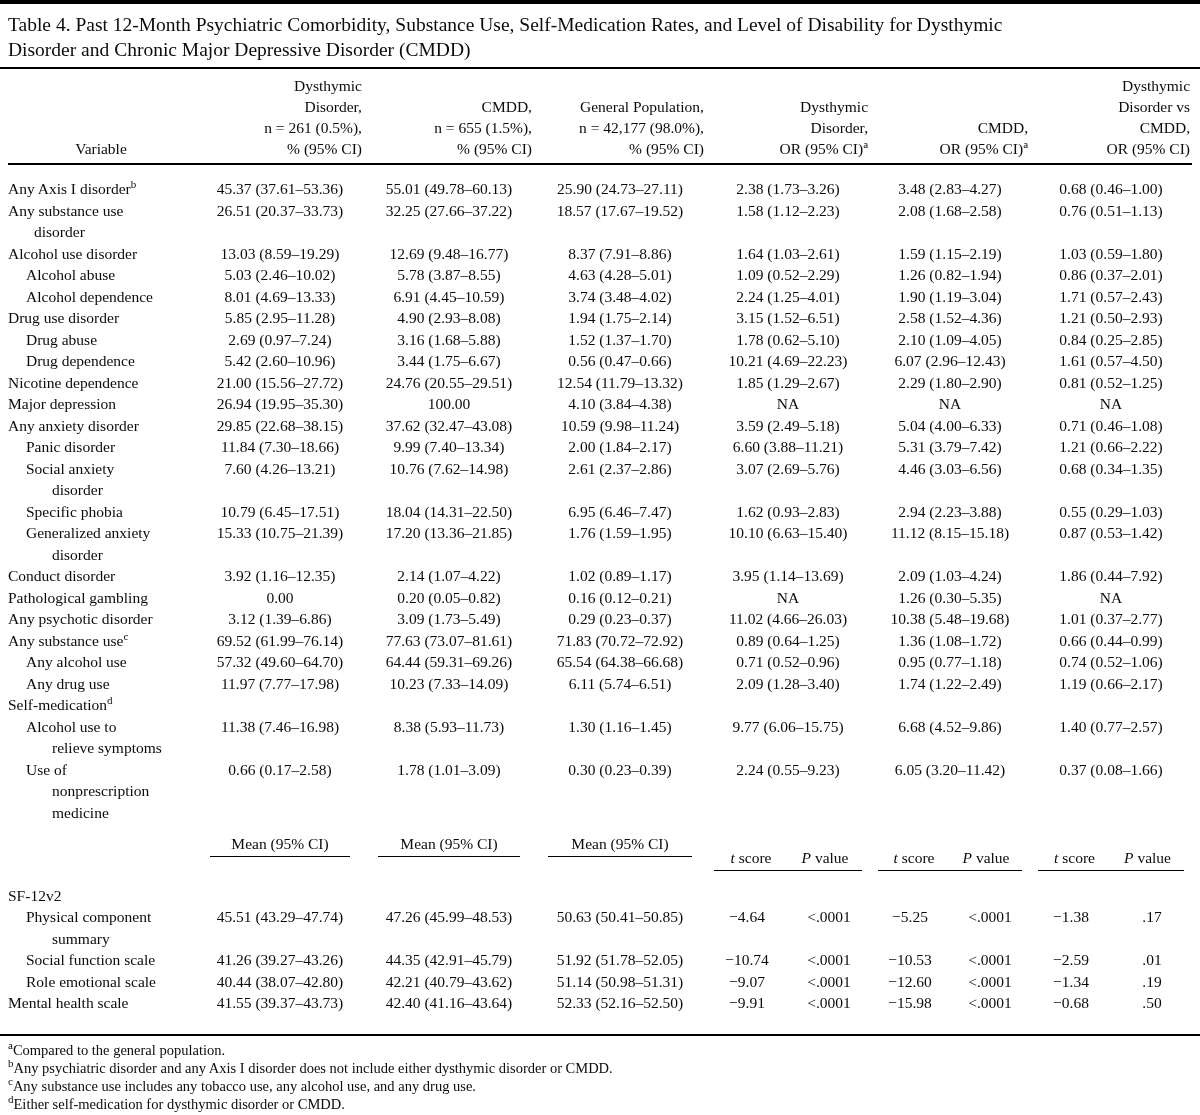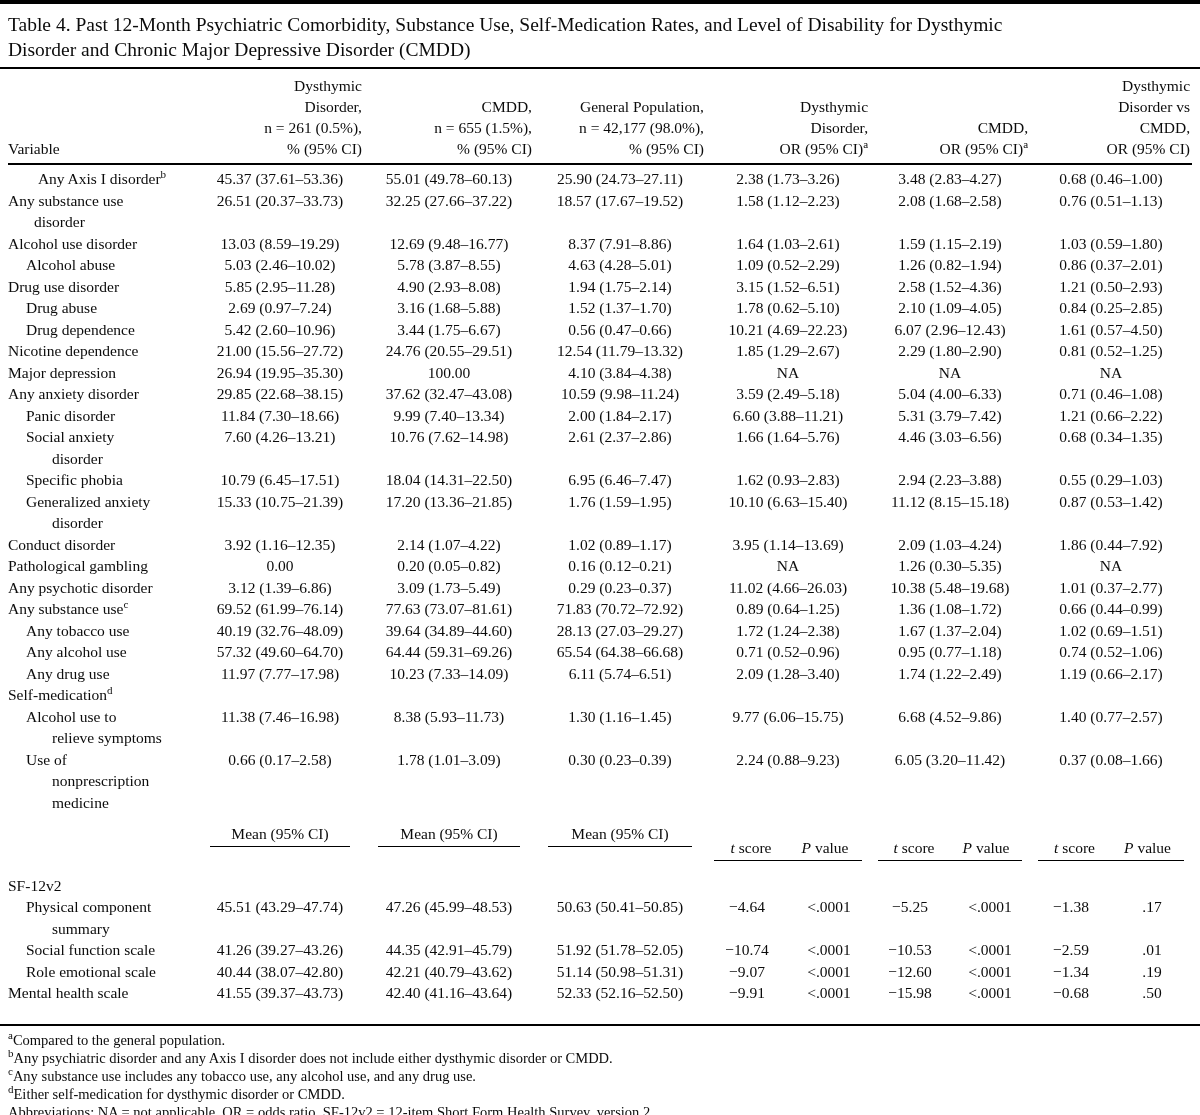--- a/index.html
+++ b/index.html
@@ -27,23 +27,23 @@
     font-size: 15.5px;
   }
   thead th {
     font-weight: normal;
     vertical-align: bottom;
     text-align: right;
     line-height: 21px;
     padding: 5px 2px 4px 2px;
     border-bottom: 2px solid #000;
   }
-  thead th.varhead { text-align: left; padding-left: 0; }
+  thead th.varhead { text-align: center; padding-left: 0; }
   td { vertical-align: top; line-height: 21.5px; padding: 0; }
-  tbody#tbody1 tr:first-child td { padding-top: 3px; text-align: center; }
+  tbody#tbody1 tr:first-child td { padding-top: 13px; }
   td.lbl { text-align: left; }
   .lvl0 { padding-left: 26px; text-indent: -26px; }
   .lvl1 { padding-left: 44px; text-indent: -26px; margin-top: 44px; }
   td.val { text-align: center; }
   sup { font-size: 11px; line-height: 0; }
   tr.subhead td { padding-top: 10px; }
   .rule-under {
     border-bottom: 1.5px solid #000;
     padding-bottom: 1px;
     text-align: center;
@@ -121,20 +121,29 @@
           <tr class="row">
             <td class="lbl lvl1">Alcohol abuse</td>
             <td class="val">5.03 (2.46–10.02)</td>
             <td class="val">5.78 (3.87–8.55)</td>
             <td class="val">4.63 (4.28–5.01)</td>
             <td class="val" colspan="2">1.09 (0.52–2.29)</td>
             <td class="val" colspan="2">1.26 (0.82–1.94)</td>
             <td class="val" colspan="2">0.86 (0.37–2.01)</td>
           </tr>
           <tr class="row">
+            <td class="lbl lvl1">Alcohol dependence</td>
+            <td class="val">8.01 (4.69–13.33)</td>
+            <td class="val">6.91 (4.45–10.59)</td>
+            <td class="val">3.74 (3.48–4.02)</td>
+            <td class="val" colspan="2">2.24 (1.25–4.01)</td>
+            <td class="val" colspan="2">1.90 (1.19–3.04)</td>
+            <td class="val" colspan="2">1.71 (0.57–2.43)</td>
+          </tr>
+          <tr class="row">
             <td class="lbl lvl0">Drug use disorder</td>
             <td class="val">5.85 (2.95–11.28)</td>
             <td class="val">4.90 (2.93–8.08)</td>
             <td class="val">1.94 (1.75–2.14)</td>
             <td class="val" colspan="2">3.15 (1.52–6.51)</td>
             <td class="val" colspan="2">2.58 (1.52–4.36)</td>
             <td class="val" colspan="2">1.21 (0.50–2.93)</td>
           </tr>
           <tr class="row">
             <td class="lbl lvl1">Drug abuse</td>
@@ -188,21 +197,21 @@
             <td class="val">2.00 (1.84–2.17)</td>
             <td class="val" colspan="2">6.60 (3.88–11.21)</td>
             <td class="val" colspan="2">5.31 (3.79–7.42)</td>
             <td class="val" colspan="2">1.21 (0.66–2.22)</td>
           </tr>
           <tr class="row">
             <td class="lbl lvl1">Social anxiety<br>disorder</td>
             <td class="val">7.60 (4.26–13.21)</td>
             <td class="val">10.76 (7.62–14.98)</td>
             <td class="val">2.61 (2.37–2.86)</td>
-            <td class="val" colspan="2">1.66 (1.64–5.76)</td>
+            <td class="val" colspan="2">3.07 (2.69–5.76)</td>
             <td class="val" colspan="2">4.46 (3.03–6.56)</td>
             <td class="val" colspan="2">0.68 (0.34–1.35)</td>
           </tr>
           <tr class="row">
             <td class="lbl lvl1">Specific phobia</td>
             <td class="val">10.79 (6.45–17.51)</td>
             <td class="val">18.04 (14.31–22.50)</td>
             <td class="val">6.95 (6.46–7.47)</td>
             <td class="val" colspan="2">1.62 (0.93–2.83)</td>
             <td class="val" colspan="2">2.94 (2.23–3.88)</td>
@@ -247,29 +256,20 @@
           <tr class="row">
             <td class="lbl lvl0">Any substance use<sup>c</sup></td>
             <td class="val">69.52 (61.99–76.14)</td>
             <td class="val">77.63 (73.07–81.61)</td>
             <td class="val">71.83 (70.72–72.92)</td>
             <td class="val" colspan="2">0.89 (0.64–1.25)</td>
             <td class="val" colspan="2">1.36 (1.08–1.72)</td>
             <td class="val" colspan="2">0.66 (0.44–0.99)</td>
           </tr>
           <tr class="row">
-            <td class="lbl lvl1">Any tobacco use</td>
-            <td class="val">40.19 (32.76–48.09)</td>
-            <td class="val">39.64 (34.89–44.60)</td>
-            <td class="val">28.13 (27.03–29.27)</td>
-            <td class="val" colspan="2">1.72 (1.24–2.38)</td>
-            <td class="val" colspan="2">1.67 (1.37–2.04)</td>
-            <td class="val" colspan="2">1.02 (0.69–1.51)</td>
-          </tr>
-          <tr class="row">
             <td class="lbl lvl1">Any alcohol use</td>
             <td class="val">57.32 (49.60–64.70)</td>
             <td class="val">64.44 (59.31–69.26)</td>
             <td class="val">65.54 (64.38–66.68)</td>
             <td class="val" colspan="2">0.71 (0.52–0.96)</td>
             <td class="val" colspan="2">0.95 (0.77–1.18)</td>
             <td class="val" colspan="2">0.74 (0.52–1.06)</td>
           </tr>
           <tr class="row">
             <td class="lbl lvl1">Any drug use</td>
@@ -291,21 +291,21 @@
             <td class="val">1.30 (1.16–1.45)</td>
             <td class="val" colspan="2">9.77 (6.06–15.75)</td>
             <td class="val" colspan="2">6.68 (4.52–9.86)</td>
             <td class="val" colspan="2">1.40 (0.77–2.57)</td>
           </tr>
           <tr class="row">
             <td class="lbl lvl1">Use of<br>nonprescription<br>medicine</td>
             <td class="val">0.66 (0.17–2.58)</td>
             <td class="val">1.78 (1.01–3.09)</td>
             <td class="val">0.30 (0.23–0.39)</td>
-            <td class="val" colspan="2">2.24 (0.88–9.23)</td>
+            <td class="val" colspan="2">2.24 (0.55–9.23)</td>
             <td class="val" colspan="2">6.05 (3.20–11.42)</td>
             <td class="val" colspan="2">0.37 (0.08–1.66)</td>
           </tr>
         </tbody>
       <tbody id="tbody2">
         <tr class="subhead">
           <td class="lbl"></td>
           <td>
               <div class="rule-under mean">Mean (95% CI)</div>
             </td>

